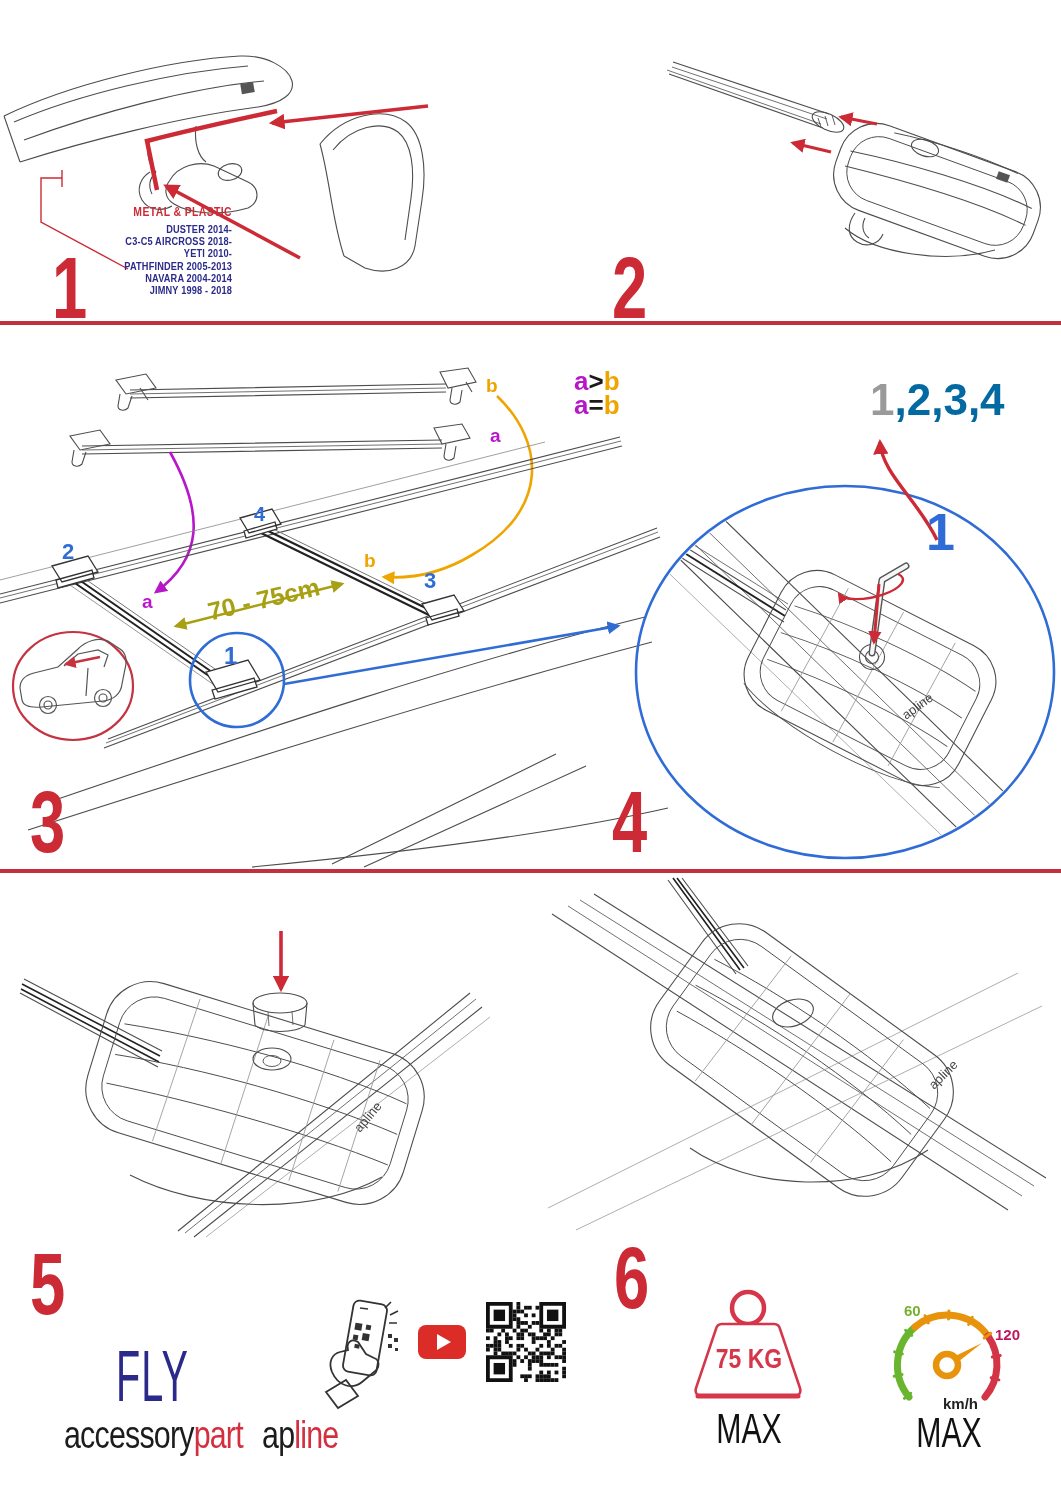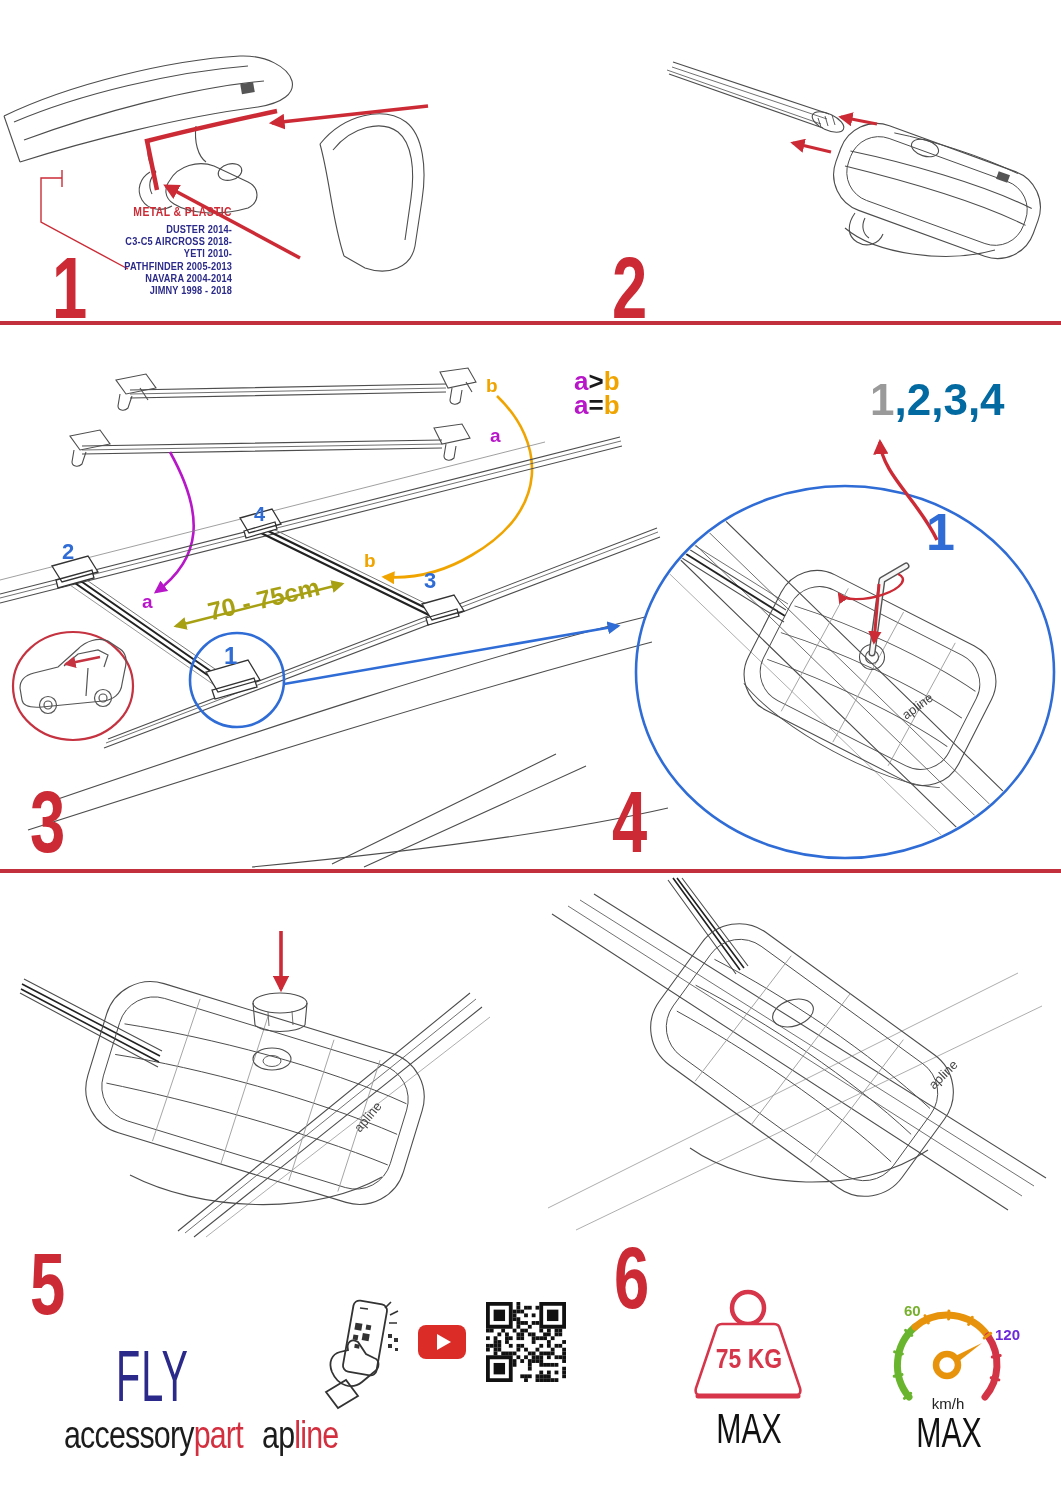--- a/index.html
+++ b/index.html
@@ -25,22 +25,22 @@
   .fly{position:absolute;left:116px;top:1340px;font-size:72px;font-weight:400;color:#2b2a8a;
        line-height:1;letter-spacing:2px;transform:scaleX(0.55);transform-origin:left top;}
   .brandline{position:absolute;left:64px;top:1416px;font-size:38px;font-weight:400;line-height:1;
              letter-spacing:-1px;transform:scaleX(0.8);transform-origin:left top;white-space:nowrap;}
   .b-black{color:#1c1c1c;} .b-red{color:#d32f3f;} .b-gap{margin-left:24px;}
   .loadval{position:absolute;left:701px;top:1346px;width:96px;text-align:center;font-size:27px;
            font-weight:700;color:#d6354a;transform:scaleX(0.85);line-height:1;}
   .maxtxt{position:absolute;width:96px;text-align:center;font-size:42px;font-weight:400;color:#111;
           line-height:1;transform:scaleX(0.72);}
   .speedlbl{position:absolute;font-size:15px;font-weight:700;line-height:1;}
-  .kmh{position:absolute;left:918px;top:1396px;width:60px;text-align:center;font-size:15px;
-       font-weight:400;color:#222;line-height:1;}
+  .kmh{position:absolute;left:918px;top:1396px;width:60px;text-align:right;font-size:15px;
+       font-weight:700;color:#222;line-height:1;}
 </style>
 </head>
 <body>
 
 <div class="page">
 
   <svg class="draw" style="left:0;top:20px" width="450" height="290" viewBox="0 0 450 290">
     <defs>
       <marker id="p1r" viewBox="0 0 10 10" refX="8" refY="5" markerWidth="4.5" markerHeight="4.5" orient="auto-start-reverse">
           <path d="M0,0 L10,5 L0,10 Z" fill="#cc2b36"></path>
@@ -501,17 +501,17 @@
       <g stroke-width="3">
         <path d="M25.7,98.3 L19.4,103.3 M17,79.6 L9.2,81.2 M17.4,58.9 L9.6,56.9 M26.8,40.4 L20.6,35.3" stroke="#6ab52e"></path>
         <path d="M43.3,28 L40,20.7 M63.6,24 L63.9,16 M83.6,29.4 L87.3,22.3 M99.2,43 L105.7,38.3" stroke="#e8930c"></path>
         <path d="M107.3,62 L115.2,60.6 M106.2,82.7 L113.9,84.9" stroke="#d43546"></path>
       </g>
     </g>
     <polygon points="97,48 64,74 60,66" fill="#e8930c"></polygon>
     <circle cx="62" cy="70" r="11" fill="#fff" stroke="#e8930c" stroke-width="6.5"></circle>
   </svg>
   <div class="speedlbl" style="left:904px;top:1303px;color:#76b02c">60</div>
-  <div class="speedlbl" style="left:995px;top:1327px;color:#6d28d9">120</div>
+  <div class="speedlbl" style="left:995px;top:1327px;color:#be185d">120</div>
   <div class="kmh">km/h</div>
   <div class="maxtxt" style="left:901px;top:1412px">MAX</div>
 
 </div>
 
 </body></html>

